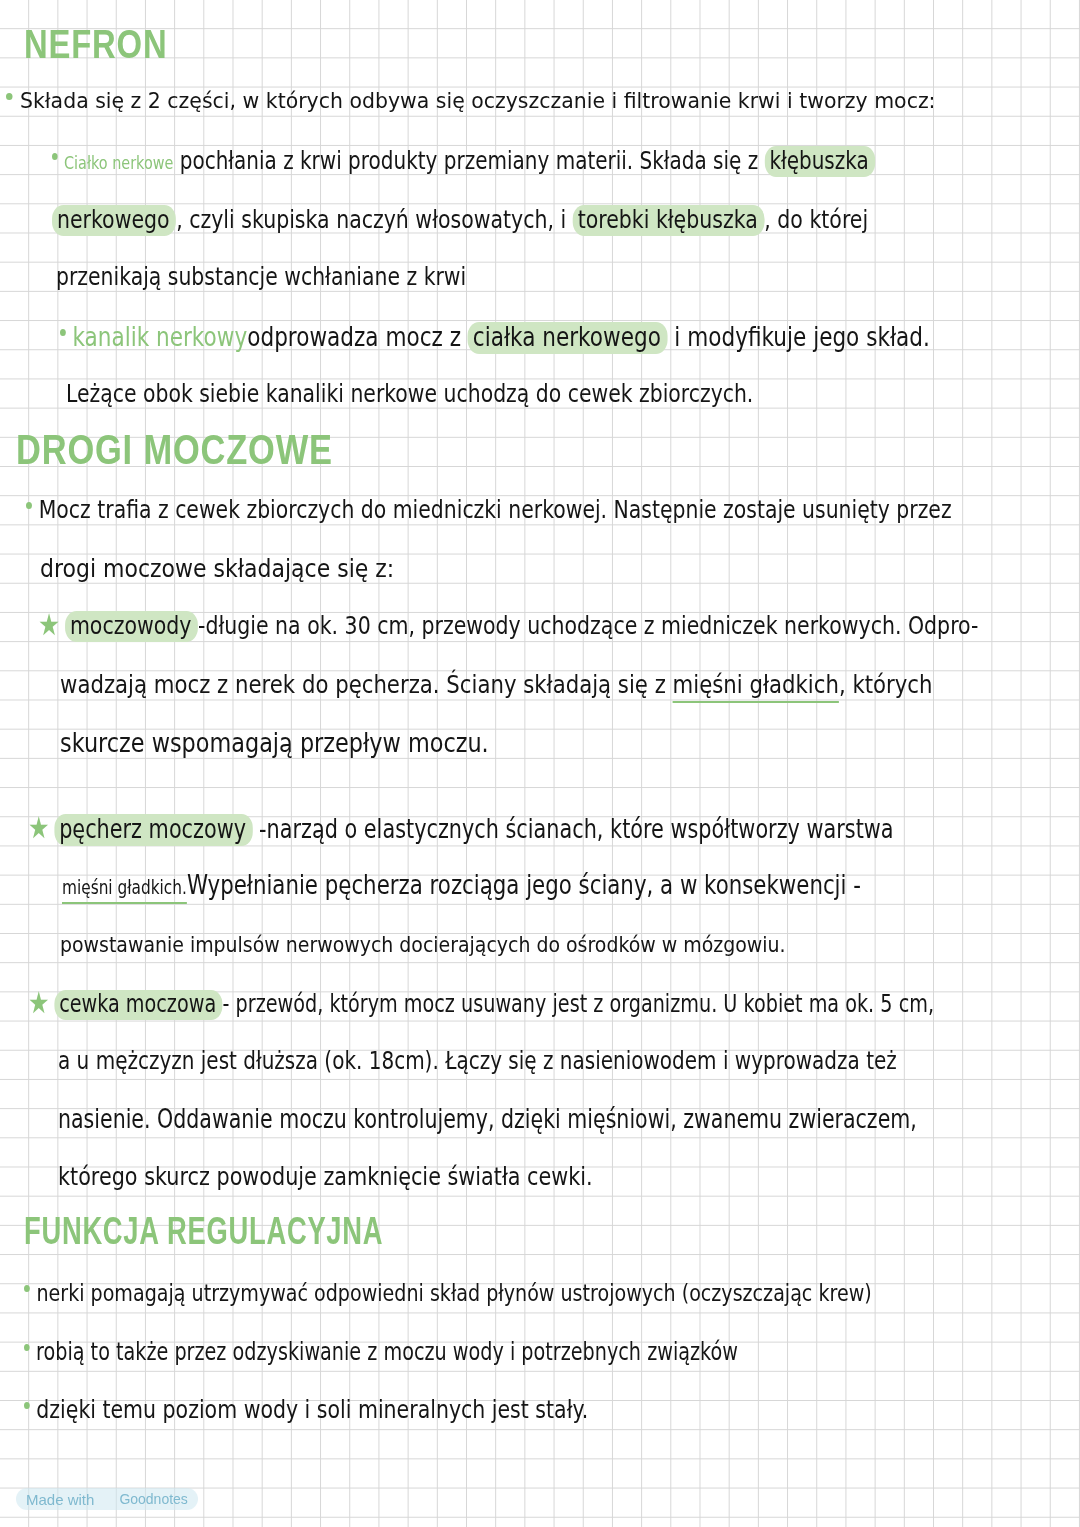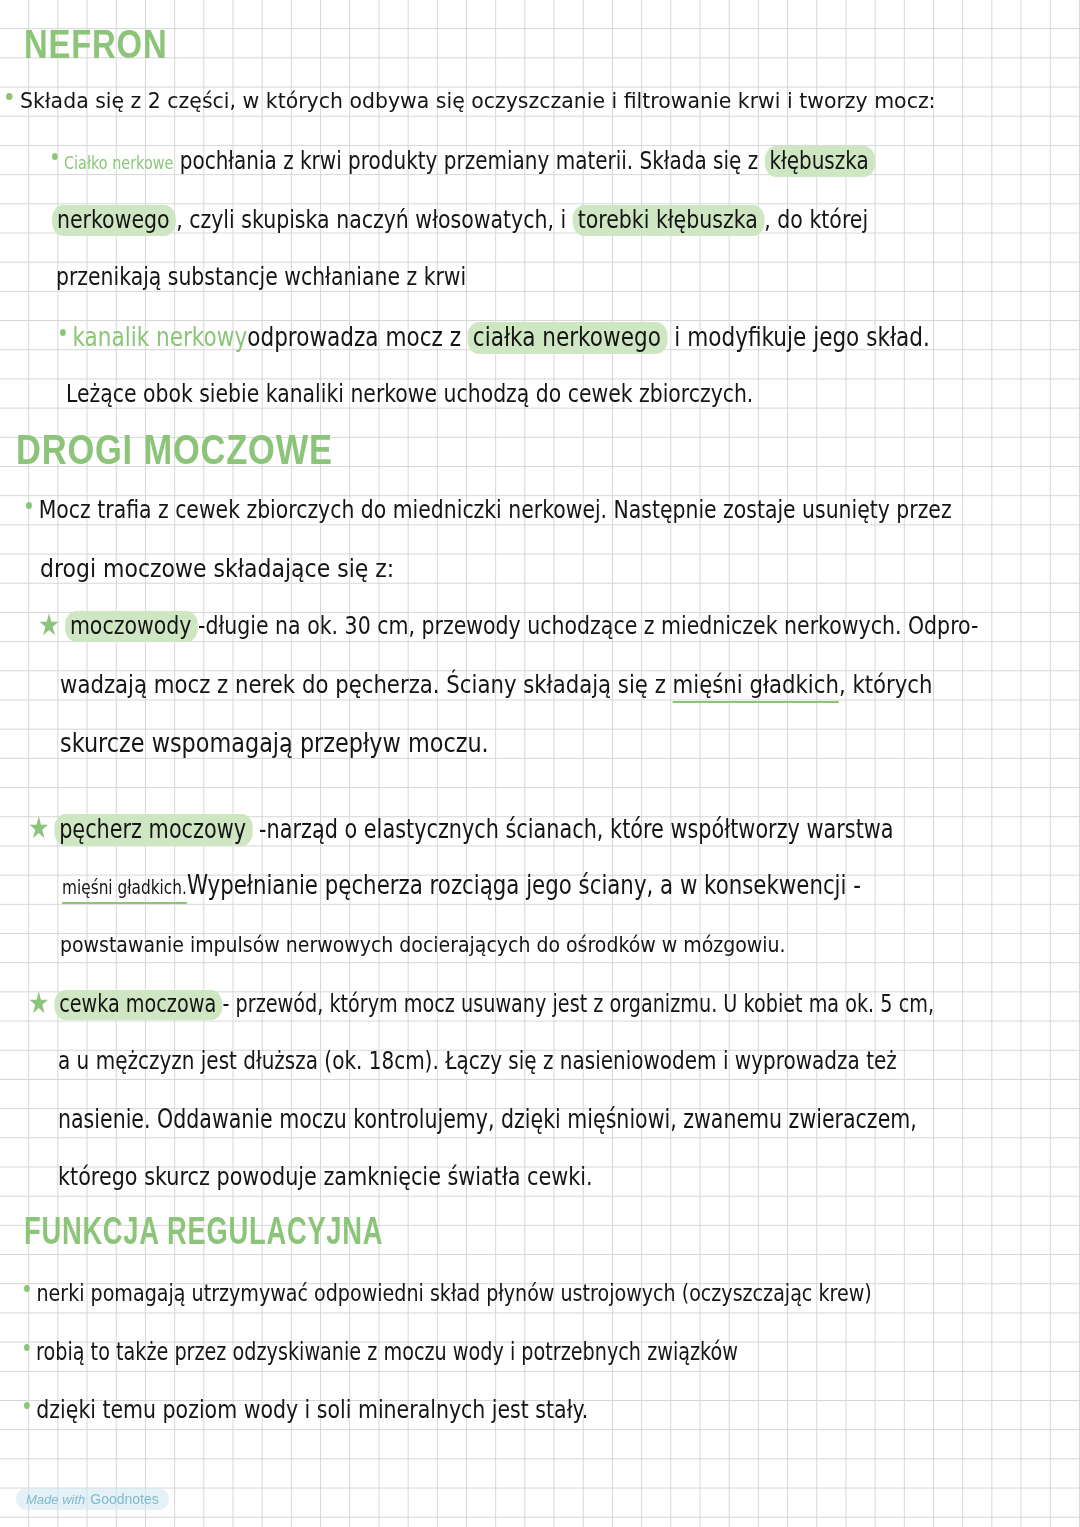--- a/index.html
+++ b/index.html
@@ -85,22 +85,22 @@
       height: 22px;
       padding: 0 10px;
       border-radius: 11px;
       background: rgba(205, 232, 240, 0.55);
       display: flex;
       align-items: center;
       gap: 5px;
       color: #7fb9cf;
       font-family: "Liberation Sans", sans-serif;
     }
-    .watermark .wm-small { font-size: 13px; font-style: italic; }
-    .watermark .wm-brand { font-size: 14px; }
+    .watermark .wm-small { font-size: 15px; }
+    .watermark .wm-brand { font-size: 14px; margin-left: 20px; }
   </style>
 </head>
 <body>
 
 <div class="page">
 
   <div class="heading" style="left:24px; top:22px; font-size:40px;">NEFRON</div>
 
   <div class="line" style="left:6px; top:90px; font-size:22px; transform:scaleX(0.93);">
     <span class="bullet"></span><span>Składa się z 2 części, w których odbywa się oczyszczanie i filtrowanie krwi i tworzy mocz:</span>

